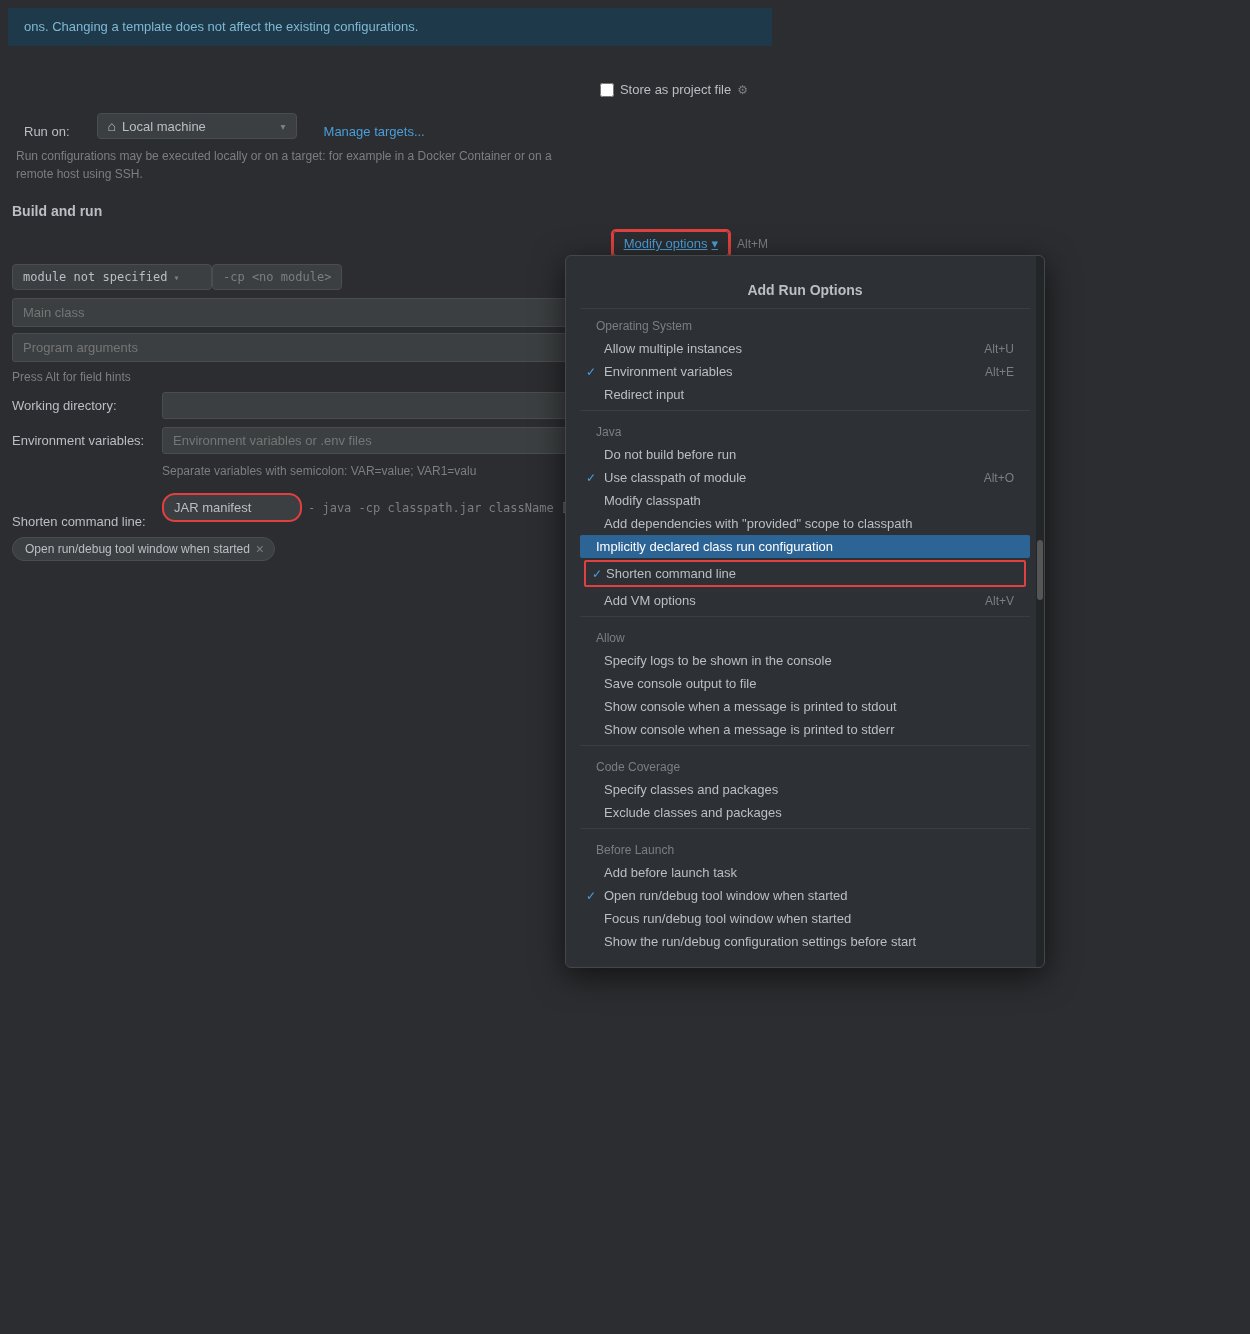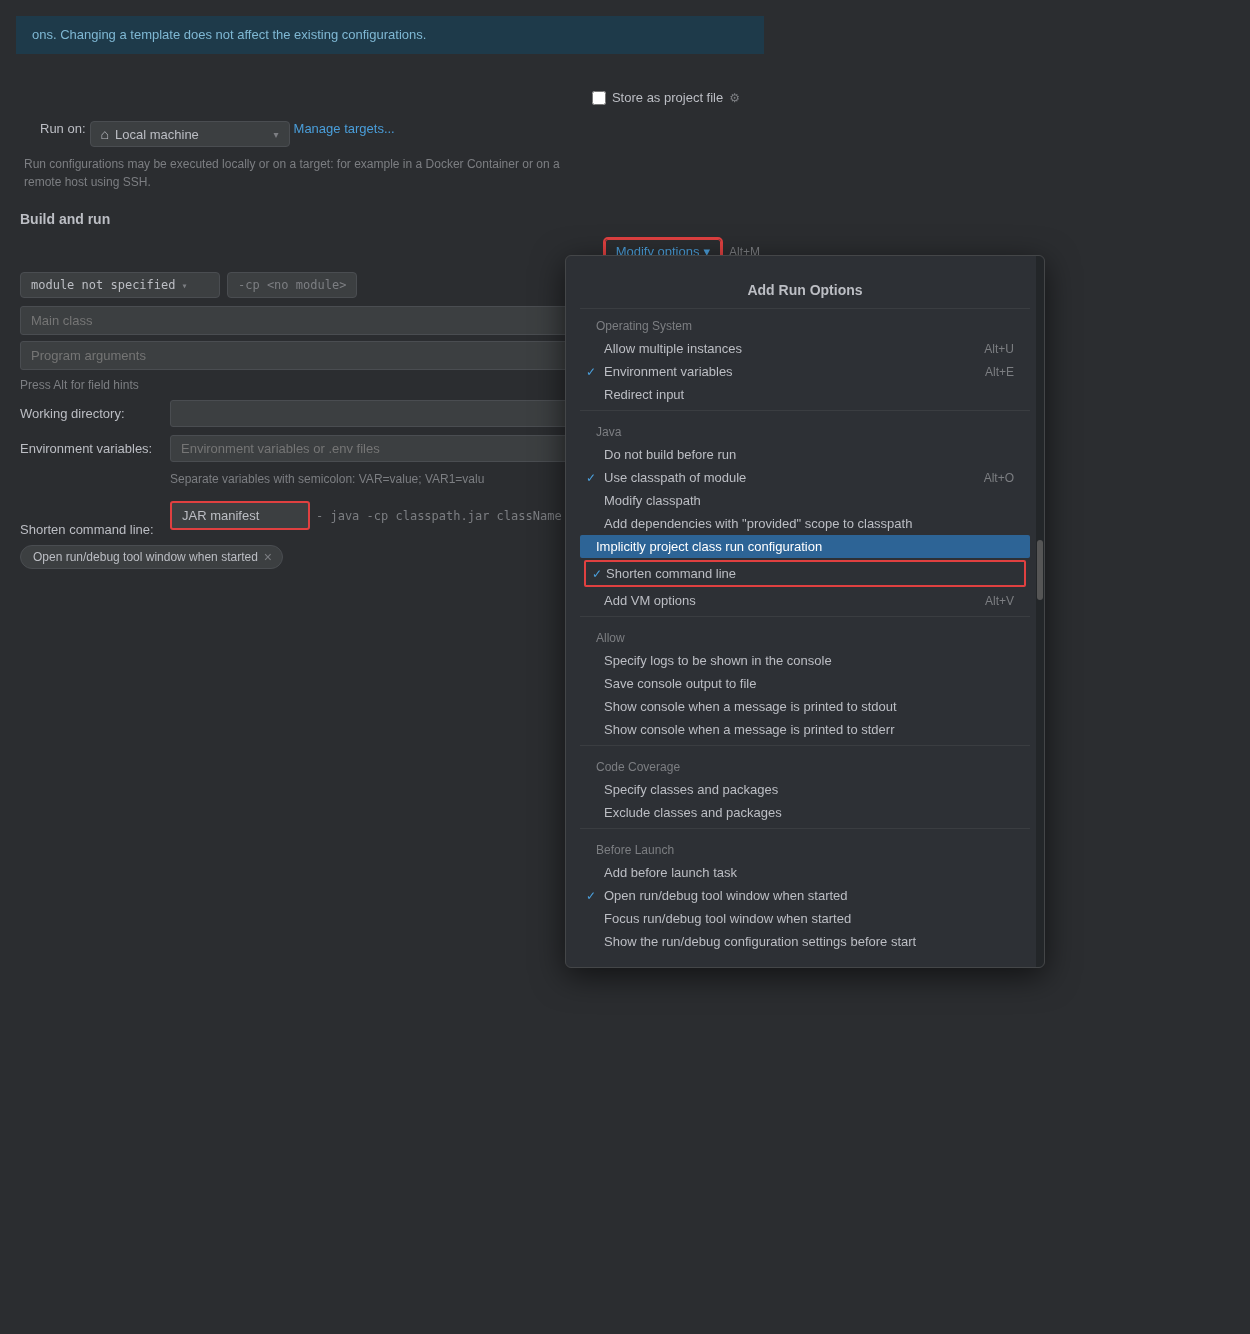--- a/index.html
+++ b/index.html
@@ -14,21 +14,21 @@
       position: relative;
     }
 
     
     .main-panel {
       position: absolute;
       top: 0; left: 0;
       width: 780px;
       height: 1334px;
       background: #2b2d30;
-      padding: 16px;
+      padding: 8px;
     }
 
     .top-banner {
       background: #1e3a4a;
       color: #7fb8d4;
       font-size: 13px;
       padding: 10px 16px;
       line-height: 1.4;
     }
 
@@ -48,24 +48,24 @@
     .store-project-label {
       color: #bcbec4;
       font-size: 13px;
       display: flex; align-items: center; gap: 6px; margin-top: 24px;
     }
 
     .gear-icon { color: #7c7e82; font-size: 12px; }
 
     .run-on-row {
       display: flex;
-      align-items: flex-start;
+      align-items: flex-end;
       padding: 8px 0 4px 0;
-      gap: 4px;
-      margin-left: 16px;
+      gap: 27px;
+      margin-left: 8px;
     }
 
     .run-on-label {
       color: #bcbec4;
       font-size: 13px;
       white-space: nowrap;
       padding-left: 4px;
     }
 
     .local-machine-dropdown {
@@ -145,21 +145,21 @@
 
     .modify-options-shortcut {
       color: #7c7e82;
       font-size: 12px;
       margin-left: 8px;
     }
 
     .module-row {
       display: flex;
       align-items: center;
-      gap: 7px;
+      gap: 0;
       margin-bottom: 8px;
     }
 
     .module-dropdown {
       display: flex;
       align-items: center;
       background: #3c3f41;
       border: 1px solid #4a4d51;
       border-radius: 4px;
       padding: 5px 10px;
@@ -240,21 +240,21 @@
     .shorten-dropdown-wrapper {
       display: flex;
       align-items: center;
       gap: 0;
       flex: 1;
     }
 
     .shorten-dropdown {
       background: #3c3f41;
       border: 2px solid #e04040;
-      border-radius: 3px;
+      border-radius: 13px;
       padding: 5px 10px;
       color: #bcbec4;
       font-size: 13px;
       cursor: pointer;
       min-width: 140px;
       font-weight: normal;
     }
 
     .shorten-rest {
       color: #7c7e82;
@@ -519,21 +519,21 @@
       <span class="shortcut">Alt+O</span>
     </div>
     <div class="menu-item-box">
       <span class="item-label">Modify classpath</span>
     </div>
     <div class="menu-item-box">
       <span class="item-label">Add dependencies with "provided" scope to classpath</span>
     </div>
 
     <div class="menu-item-box highlighted" style="padding-left:16px;background:#2d6496;border-radius:2px;margin:0 0;">
-      <span class="item-label highlighted">Implicitly project class run configuration</span>
+      <span class="item-label highlighted">Implicitly declared class run configuration</span>
     </div>
 
     <div style="border:2px solid #e04040;margin:2px 4px;border-radius:2px;background:transparent;">
       <div class="menu-item-box checked" style="padding-left:20px;">
         <span class="item-label">Shorten command line</span>
       </div>
     </div>
     <div class="menu-item-box">
       <span class="item-label">Add VM options</span>
       <span class="shortcut">Alt+V</span>

